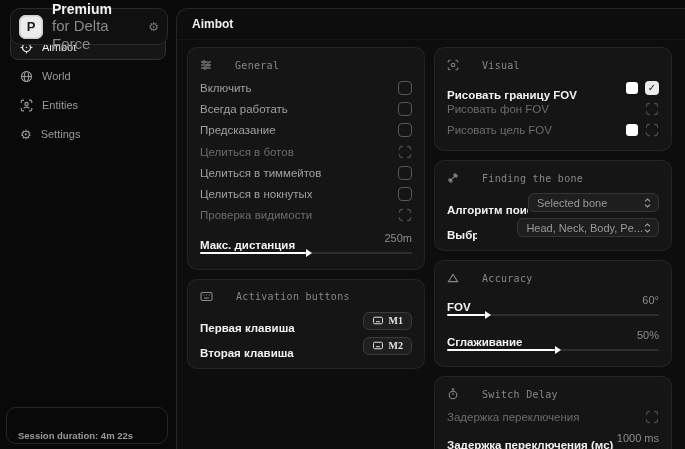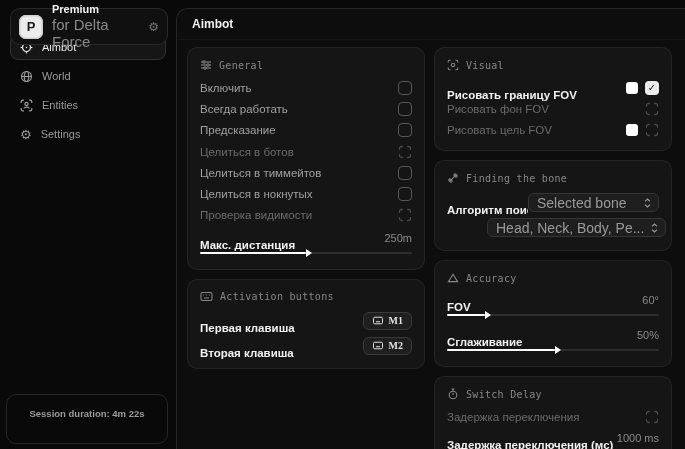--- a/index.html
+++ b/index.html
@@ -6,45 +6,45 @@
     font-family:"Liberation Sans","DejaVu Sans",sans-serif;-webkit-font-smoothing:antialiased;}
   *{box-sizing:border-box;}
 
   
   .sidebar{position:absolute;left:0;top:0;width:176px;height:449px;background:#090909;}
   .brand-card{position:absolute;left:10px;top:8px;width:158px;height:37px;border:1px solid #2a2a2a;
     border-radius:10px;background:#101010;display:flex;align-items:center;padding:0 8px;}
   .logo{width:24px;height:24px;border-radius:7px;background:#ececec;color:#1c1c1c;font-weight:bold;
     font-size:13px;display:flex;align-items:center;justify-content:center;box-shadow:inset 0 0 0 1.5px #cfcfcf;}
   .brand-text{margin-left:9px;flex:1;line-height:1.15;}
-  .brand-title{font-size:11px;font-weight:bold;color:#f2f2f2;}
+  .brand-title{font-size:14px;font-weight:bold;color:#f2f2f2;}
   .brand-sub{font-size:15px;color:#8a8a8a;}
   .gear-glyph{font-family:"DejaVu Sans",sans-serif;color:#777;font-size:12px;cursor:pointer;}
   .category{margin:16px 0 7px 17px;font-size:10px;color:#646464;}
   .nav{padding:0 10px;}
   .nav-item{height:26px;display:flex;align-items:center;gap:9px;padding:0 9px;margin-bottom:3px;
     border-radius:8px;color:#9a9a9a;font-size:11px;border:1px solid transparent;cursor:pointer;}
   .nav-item.active{background:#161616;border-color:#313131;color:#ececec;}
   .nav-item svg{flex:0 0 auto;}
   .session-card{position:absolute;left:6px;bottom:5px;width:162px;height:37px;border:1px solid #262626;
-    border-radius:10px;display:flex;align-items:flex-end;padding:24px 11px;justify-content:center;}
+    border-radius:10px;display:flex;align-items:flex-end;padding:2px 11px;}
   .session-text{font-size:9.5px;color:#9a9a9a;font-weight:bold;}
 
   
   .main{position:absolute;left:176px;top:8px;width:509px;height:441px;background:#0d0d0d;
     border:1px solid #262626;border-right:none;border-bottom:none;border-radius:12px 0 0 0;}
   .main-header{height:31px;display:flex;align-items:center;padding-left:15px;
     border-bottom:1px solid rgba(255,255,255,0.04);}
   .main-title{font-size:12px;font-weight:bold;color:#f0f0f0;}
   .cols{display:flex;gap:9px;padding:7px 13px 0 10px;}
   .col{flex:1;min-width:0;}
 
   .card{background:#151515;border:1px solid rgba(255,255,255,0.065);border-radius:10px;
     padding:9px 12px 10px;margin-bottom:9px;}
-  .sec-title{display:flex;align-items:center;gap:7px;color:#878787;font-size:10px;
+  .sec-title{display:flex;align-items:center;gap:23px;color:#878787;font-size:10px;
     font-family:"DejaVu Sans Mono","Liberation Mono",monospace;letter-spacing:.3px;margin:2px 0 6px;}
   .sec-title svg{flex:0 0 auto;}
 
   .t-row{display:flex;justify-content:space-between;align-items:center;height:21.3px;}
   .lbl{font-size:11.5px;color:#a0a0a0;white-space:nowrap;overflow:hidden;}
   .t-row.dim .lbl{color:#6b6b6b;}
   .lbl.strong{color:#f2f2f2;font-weight:bold;margin-top:14px;}
   .val{font-size:11px;color:#8b8b8b;white-space:nowrap;}
 
   
@@ -69,23 +69,23 @@
   .a-row{display:flex;justify-content:space-between;align-items:center;height:25px;}
   .key-btn{display:flex;align-items:center;gap:5px;height:18px;padding:0 8px;border-radius:6px;
     background:#1f1f1f;border:1px solid #3a3a3a;color:#e2e2e2;font-size:10px;font-weight:bold;cursor:pointer;
     font-family:Liberation Serif, serif;}
 
   
   .v-row{display:flex;justify-content:space-between;align-items:center;height:21px;}
 
   
   .b-row{display:flex;justify-content:space-between;align-items:center;height:25px;}
-  .dd{display:flex;align-items:center;justify-content:space-between;gap:6px;height:19px;
+  .dd{display:flex;align-items:center;justify-content:space-between;height:19px;
     background:#1e1e1e;border:1px solid #353535;border-radius:6px;padding:0 6px 0 8px;
-    color:#9a9a9a;font-size:14px;white-space:nowrap;cursor:pointer;flex:0 0 auto;
+    color:#9a9a9a;font-size:11px;white-space:nowrap;cursor:pointer;flex:0 0 auto;
     font-family:"Liberation Sans","DejaVu Sans",sans-serif;}
   .dd-algo{min-width:131px;}
   .dd-bones{min-width:141px;margin-left:40px;}
 
   .s-row{display:flex;justify-content:space-between;align-items:center;height:22px;}
   .mt2{margin-top:2px;gap:7px;} .mt4{margin-top:4px;}
 </style>
 </head>
 <body>
 

